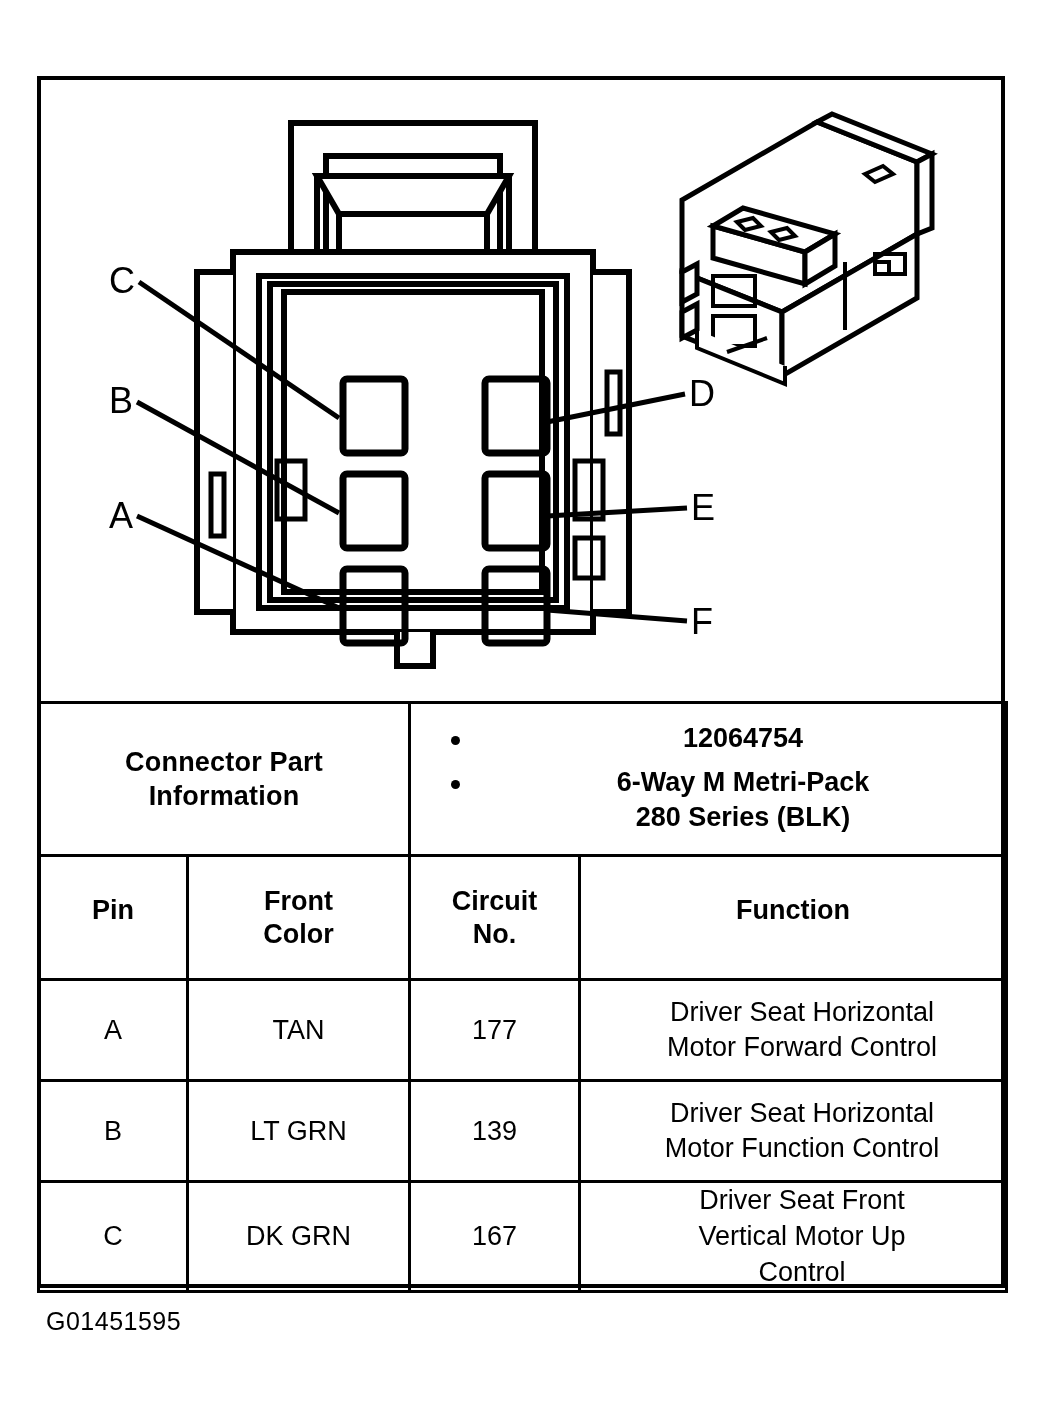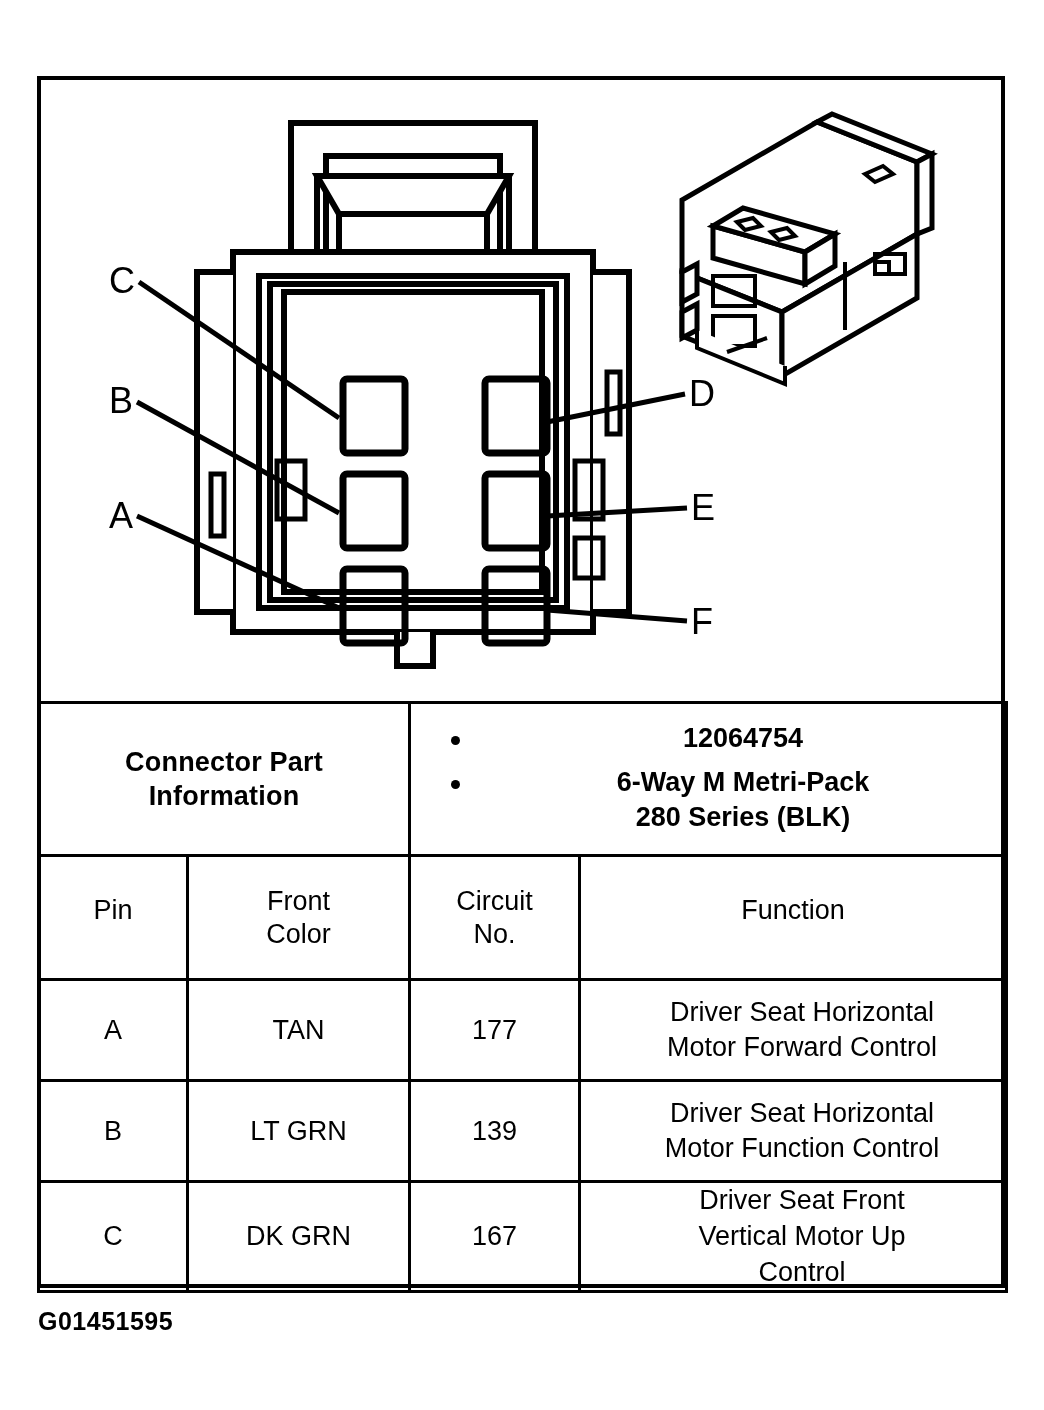--- a/index.html
+++ b/index.html
@@ -94,44 +94,43 @@
     position: absolute;
     left: -24px;
     top: 15px;
     width: 9px;
     height: 9px;
     background: #000;
     border-radius: 50%;
   }
 
   .hdr {
-    font-weight: normal;
+    font-weight: bold;
     font-size: 29px;
     line-height: 1.22;
     height: 107px;
   }
   .hdr-pin { vertical-align: bottom; padding-bottom: 14px !important; }
   .hdr-func { vertical-align: bottom; padding-bottom: 14px !important; }
 
   .row-cell { height: 98px; font-size: 28px; }
   .func-cell {
     text-align: left;
     padding-left: 18px !important;
     font-size: 28px;
     line-height: 1.32;
   }
 
   
   .caption {
     position: absolute;
-    left: 38px;
+    left: 46px;
     top: 1307px;
     font-size: 25px;
     letter-spacing: 0.5px;
-    font-weight: bold;
   }
 </style>
 </head>
 <body>
 
 <div id="page">
 
   <div class="frame"></div>
 
   <div class="illustration">

